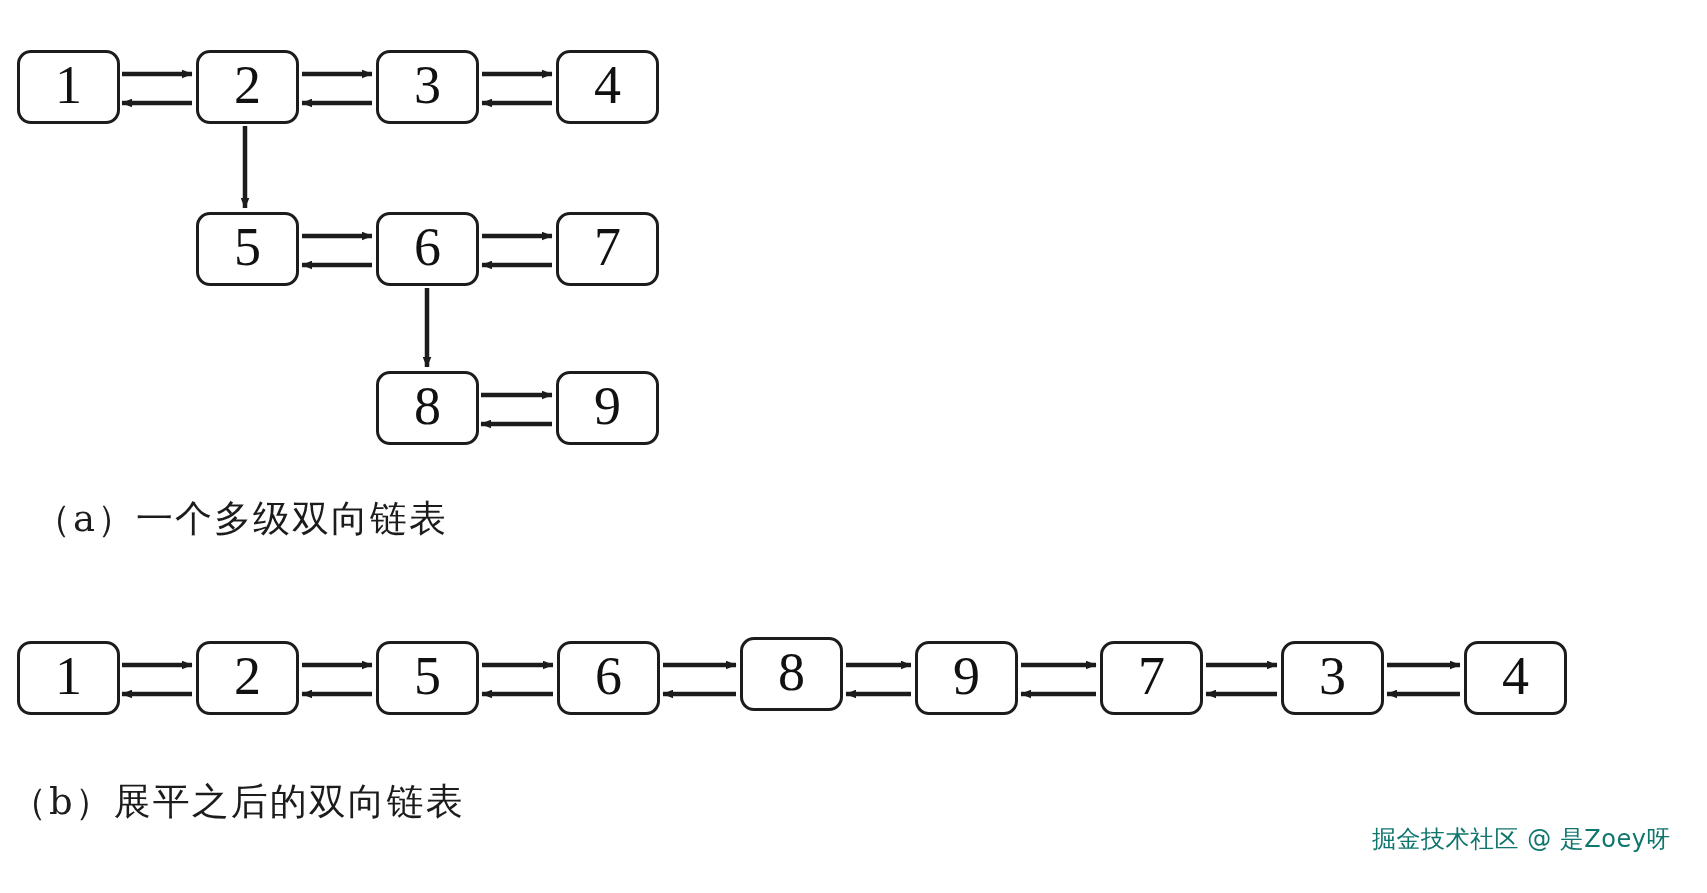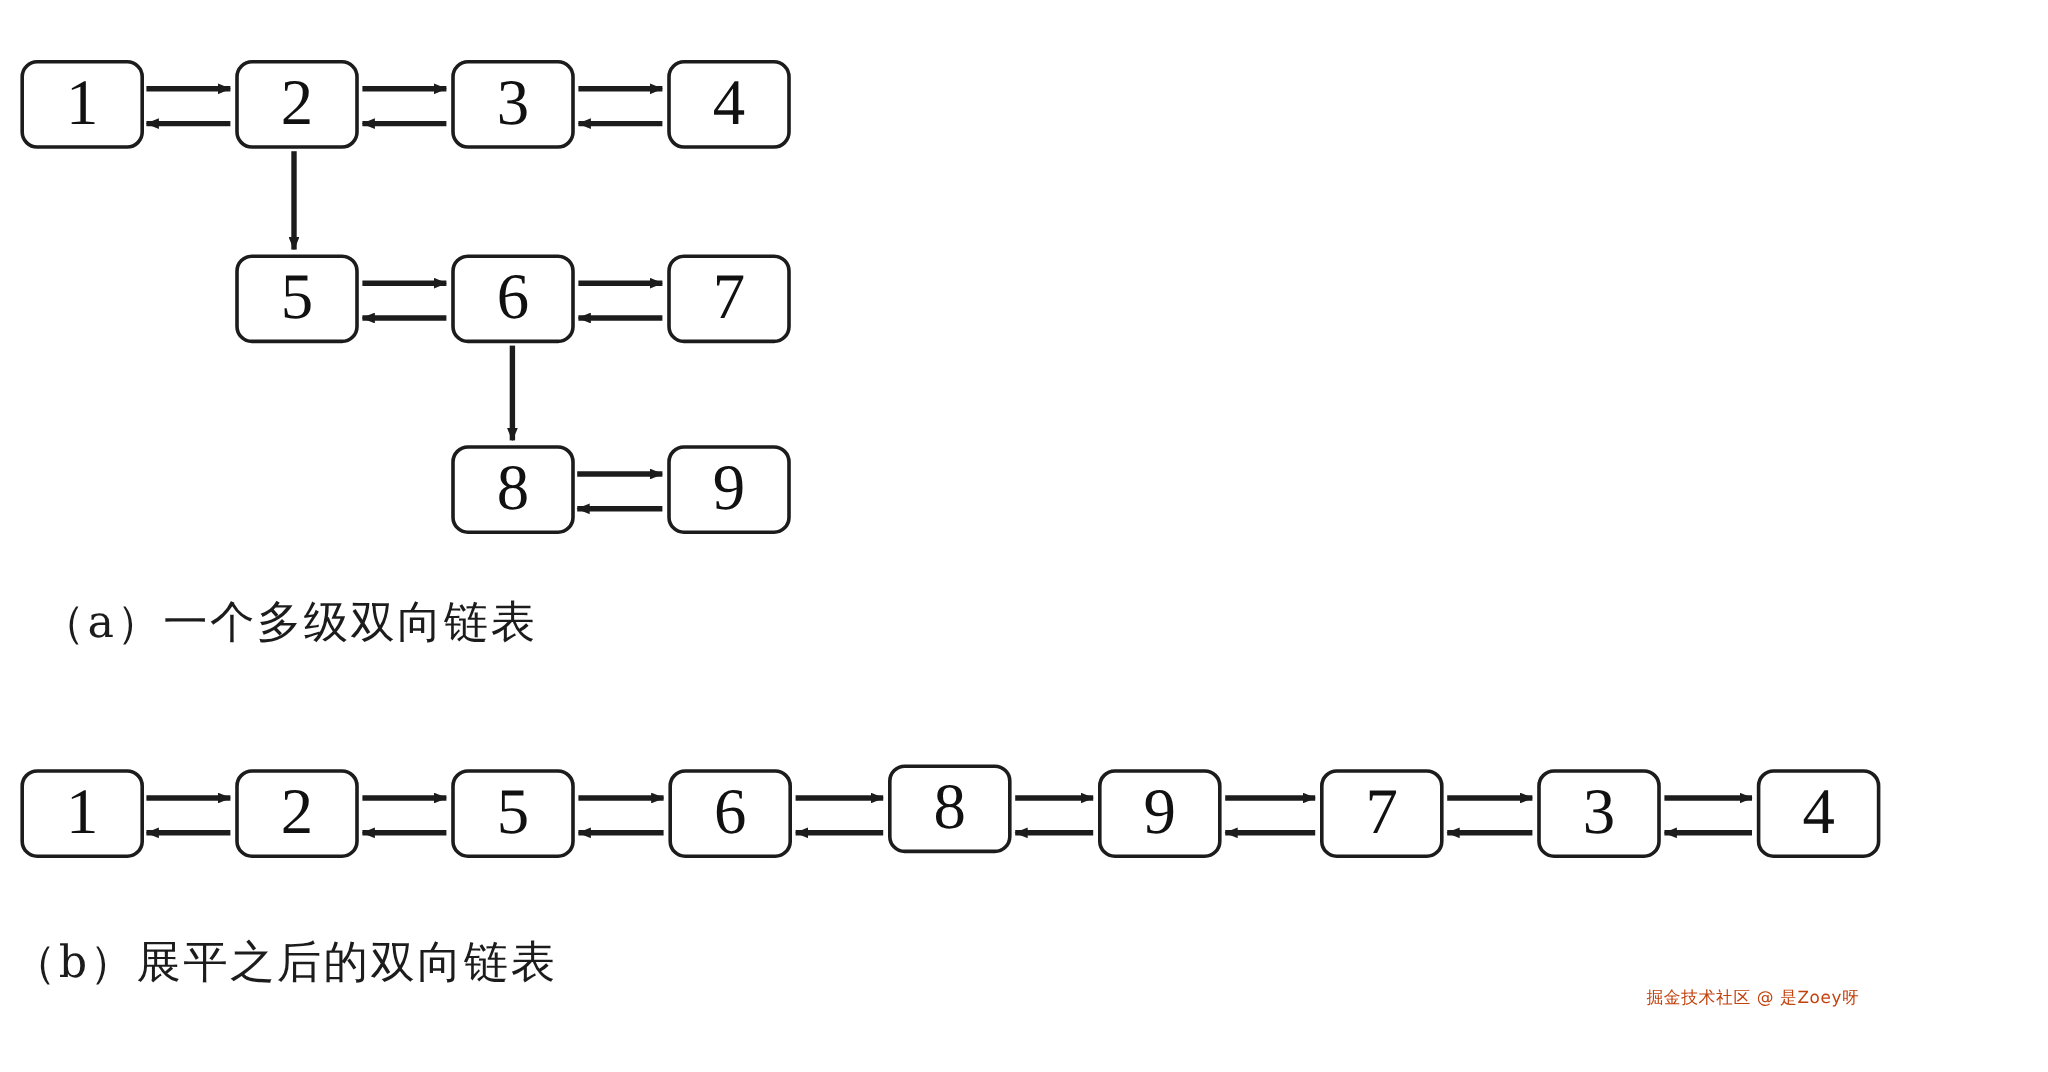--- a/index.html
+++ b/index.html
@@ -53,22 +53,22 @@
     font-size: 37px;
     letter-spacing: 2px;
     color: #1c1c1c;
     white-space: nowrap;
   }
 
   
   .watermark {
     position: absolute;
     font-family: "DejaVu Sans", "Liberation Sans", sans-serif;
-    font-size: 14px;
-    color: #c2410c;
+    font-size: 24px;
+    color: #0f766e;
     white-space: nowrap;
     letter-spacing: 0.5px;
   }
 
   svg.edges {
     position: absolute;
     left: 0;
     top: 0;
     width: 1707px;
     height: 893px;

